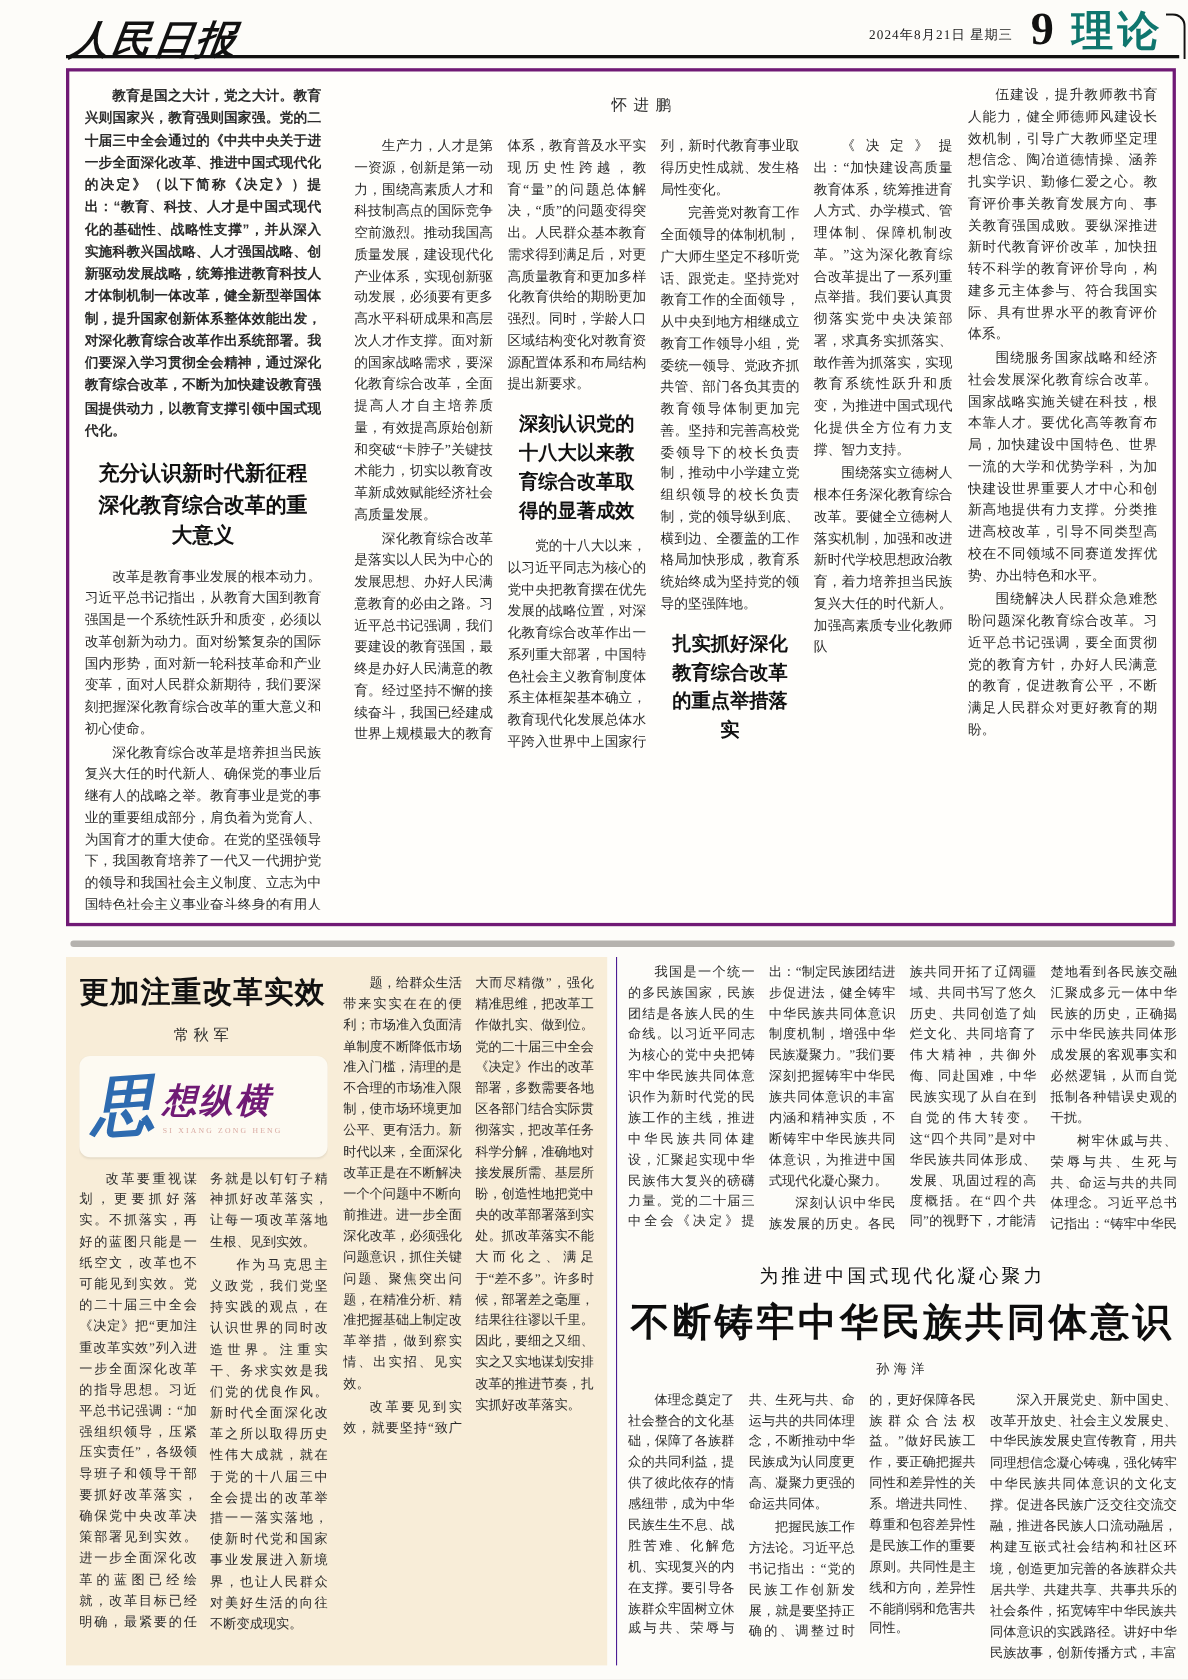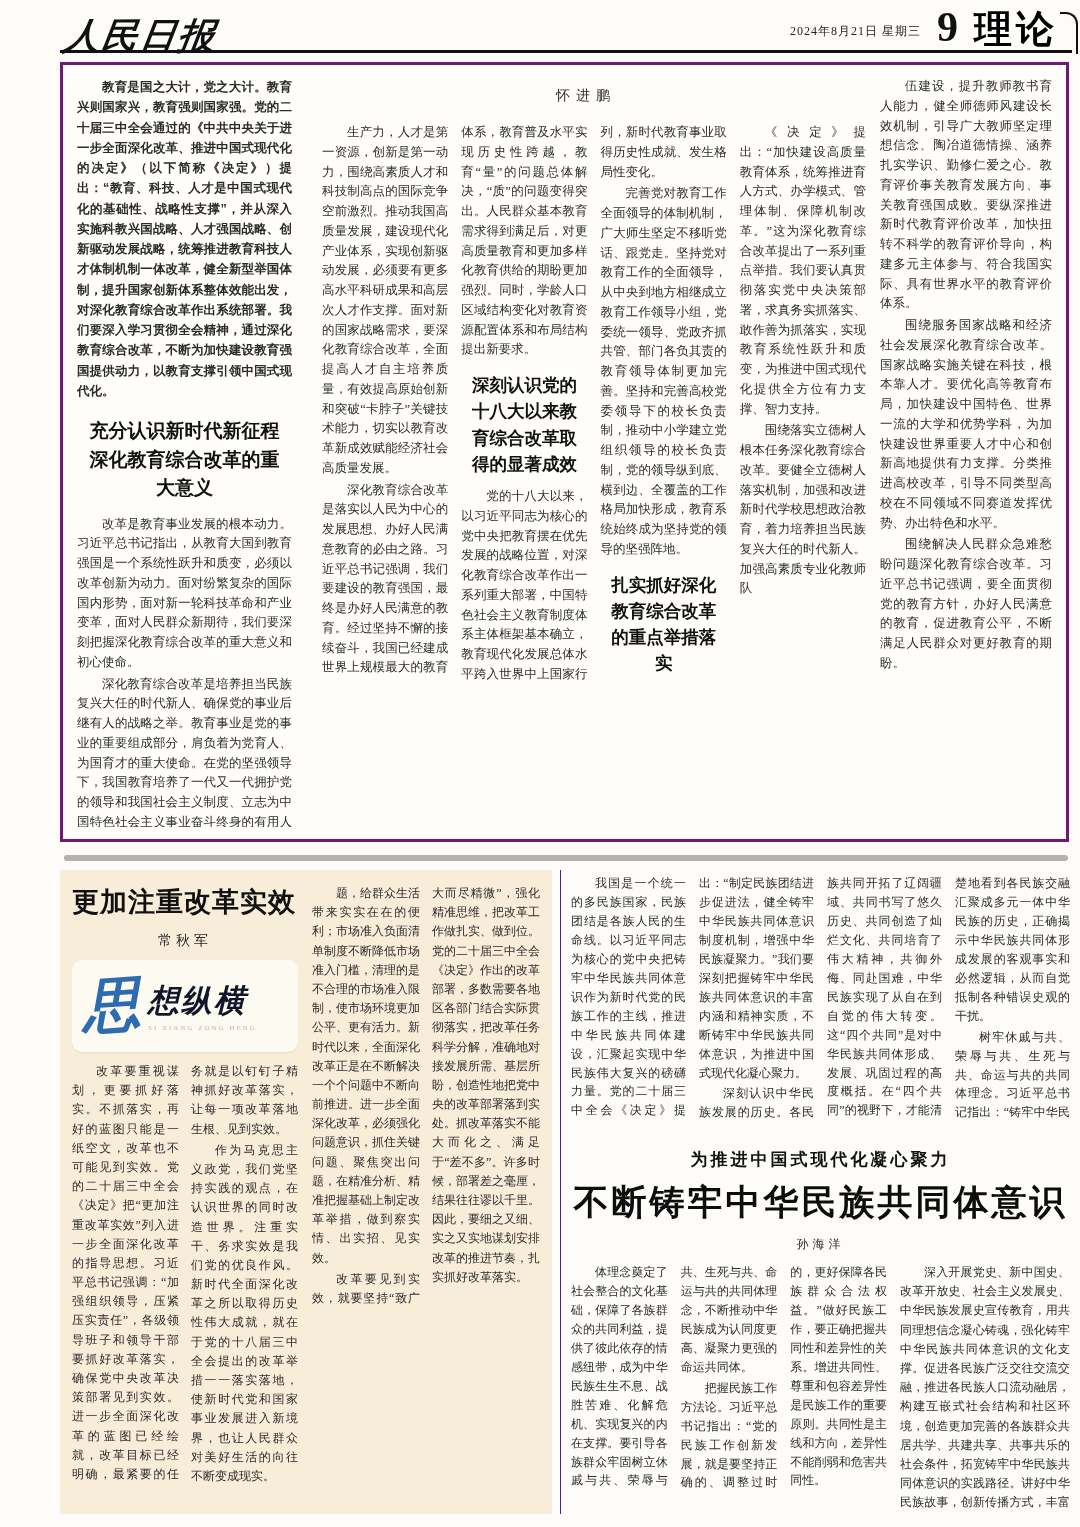--- a/index.html
+++ b/index.html
@@ -5,21 +5,21 @@
   html,body{margin:0;padding:0;background:#e8e6e2;}
   .page{position:relative;width:1080px;height:1527px;margin:0 auto;background:#fdfcf9;overflow:hidden;
         font-family:"Liberation Serif","DejaVu Serif",serif;color:#2b2b2b;}
   
   .hdr{position:absolute;left:60px;top:6px;width:1012px;height:44px;}
   .masthead{position:absolute;left:4px;top:6px;font-size:36px;font-weight:bold;font-style:italic;
             transform:skewX(-8deg);letter-spacing:2px;color:#111;}
   .hdr-right{position:absolute;right:14px;top:0;display:flex;align-items:flex-end;gap:16px;}
   .hdr-date{font-size:12px;color:#222;padding-bottom:8px;letter-spacing:1px;}
   .hdr-pageno{font-size:42px;font-weight:bold;line-height:1;color:#111;}
-  .hdr-section{font-size:38px;font-weight:bold;line-height:1;color:#000000;
+  .hdr-section{font-size:38px;font-weight:bold;line-height:1;color:#0f766e;
                font-family:"Liberation Sans","DejaVu Sans",sans-serif;letter-spacing:4px;}
   .hdr-rule{position:absolute;left:60px;top:50px;width:1012px;height:3px;background:#111;}
   .hdr-corner{position:absolute;right:2px;top:12px;width:16px;height:40px;
               border-top:2px solid #111;border-right:2px solid #111;border-top-right-radius:12px;}
   
   .redbox{position:absolute;left:60px;top:62px;width:1009px;height:780px;box-sizing:border-box;
           border:3px solid #701a75;background:#fffefb;padding:12px 14px;display:flex;}
   .colA{width:215px;overflow:hidden;font-size:12.5px;}
   .intro{font-family:"Liberation Sans","DejaVu Sans",sans-serif;font-weight:bold;font-size:12.5px;
          line-height:1.62;text-align:justify;text-indent:2em;}
@@ -43,32 +43,32 @@
   .leftArt{width:492px;box-sizing:border-box;background:#f8edd8;padding:12px 12px;display:flex;gap:14px;}
   .laLeft{width:226px;display:flex;flex-direction:column;overflow:hidden;}
   .laTitle{font-family:"Liberation Sans","DejaVu Sans",sans-serif;font-weight:bold;font-size:27px;
            letter-spacing:1px;white-space:nowrap;margin-top:2px;color:#111;}
   .laAuthor{text-align:center;font-size:14px;letter-spacing:4px;margin:12px 0 10px;}
   .sxzh{background:#fdfaf2;border-radius:10px;height:92px;display:flex;align-items:center;
         padding:0 10px;gap:8px;margin-bottom:10px;box-shadow:0 1px 2px rgba(0,0,0,.08);}
   .sxzh-first{font-size:58px;font-weight:bold;color:#2e6bb0;line-height:1;font-style:italic;
               font-family:"Liberation Serif",serif;transform:rotate(-4deg);}
   .sxzh-rest{display:flex;flex-direction:column;}
-  .sxzh-main{font-size:31px;font-weight:bold;color:#0f172a;letter-spacing:2px;font-style:italic;
+  .sxzh-main{font-size:31px;font-weight:bold;color:#701a75;letter-spacing:2px;font-style:italic;
              font-family:"Liberation Serif",serif;}
   .sxzh-cap{font-size:7px;color:#d8a8a0;letter-spacing:2px;margin-top:2px;text-align:right;}
   .laText{flex:1;column-count:2;column-gap:12px;overflow:hidden;font-size:12px;}
   .laRight{flex:1;column-count:2;column-gap:12px;overflow:hidden;font-size:12px;margin-top:2px;}
   .leftArt .bodytext p{line-height:1.6;}
   
   .rightArt{flex:1;box-sizing:border-box;border-left:1px solid #4c1d95;padding:4px 2px 0 10px;
             display:flex;flex-direction:column;min-width:0;}
   .raTop{column-count:4;column-gap:13px;height:262px;overflow:hidden;font-size:12px;}
   .raHead{text-align:center;margin:12px 0 10px;}
-  .raKicker{font-family:"Liberation Sans","DejaVu Sans",sans-serif;font-weight:bold;font-size:17px;
+  .raKicker{font-family:"Liberation Sans","DejaVu Sans",sans-serif;font-weight:normal;font-size:17px;
             letter-spacing:3px;color:#111;}
   .raTitle{font-family:"Liberation Sans","DejaVu Sans",sans-serif;font-weight:bold;font-size:35px;
            letter-spacing:3px;margin-top:8px;white-space:nowrap;color:#0d0d0d;}
   .raAuthor{font-size:12px;letter-spacing:4px;margin-top:10px;}
   .raBottom{flex:1;display:flex;gap:13px;overflow:hidden;}
   .raCols{flex:1;column-count:3;column-gap:13px;overflow:hidden;font-size:12px;}
   .raLast{width:170px;font-size:12px;display:flex;flex-direction:column;overflow:hidden;}
   .raLast .bodytext p{line-height:1.6;}
 </style>
 </head>

